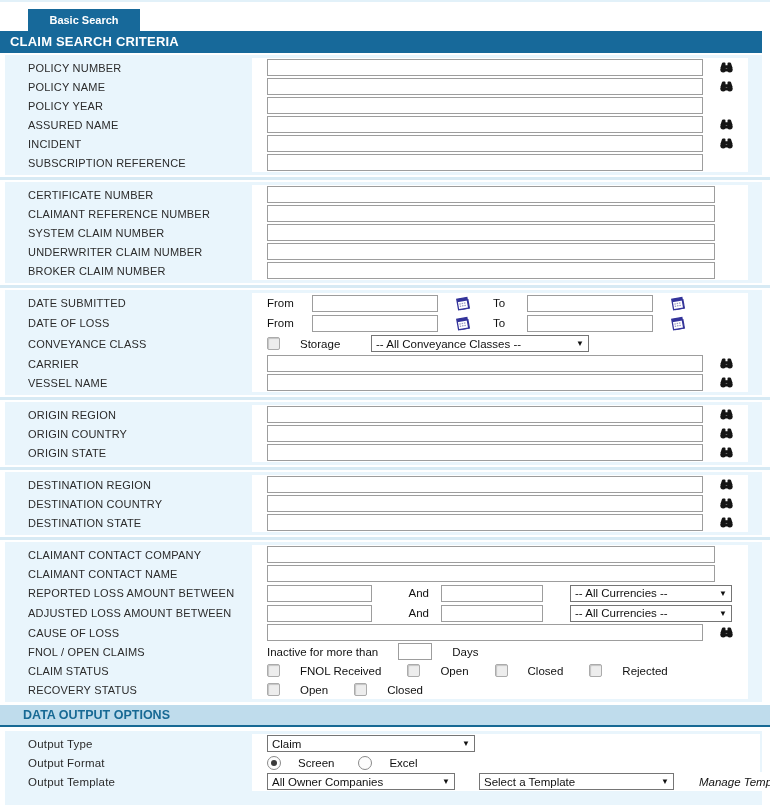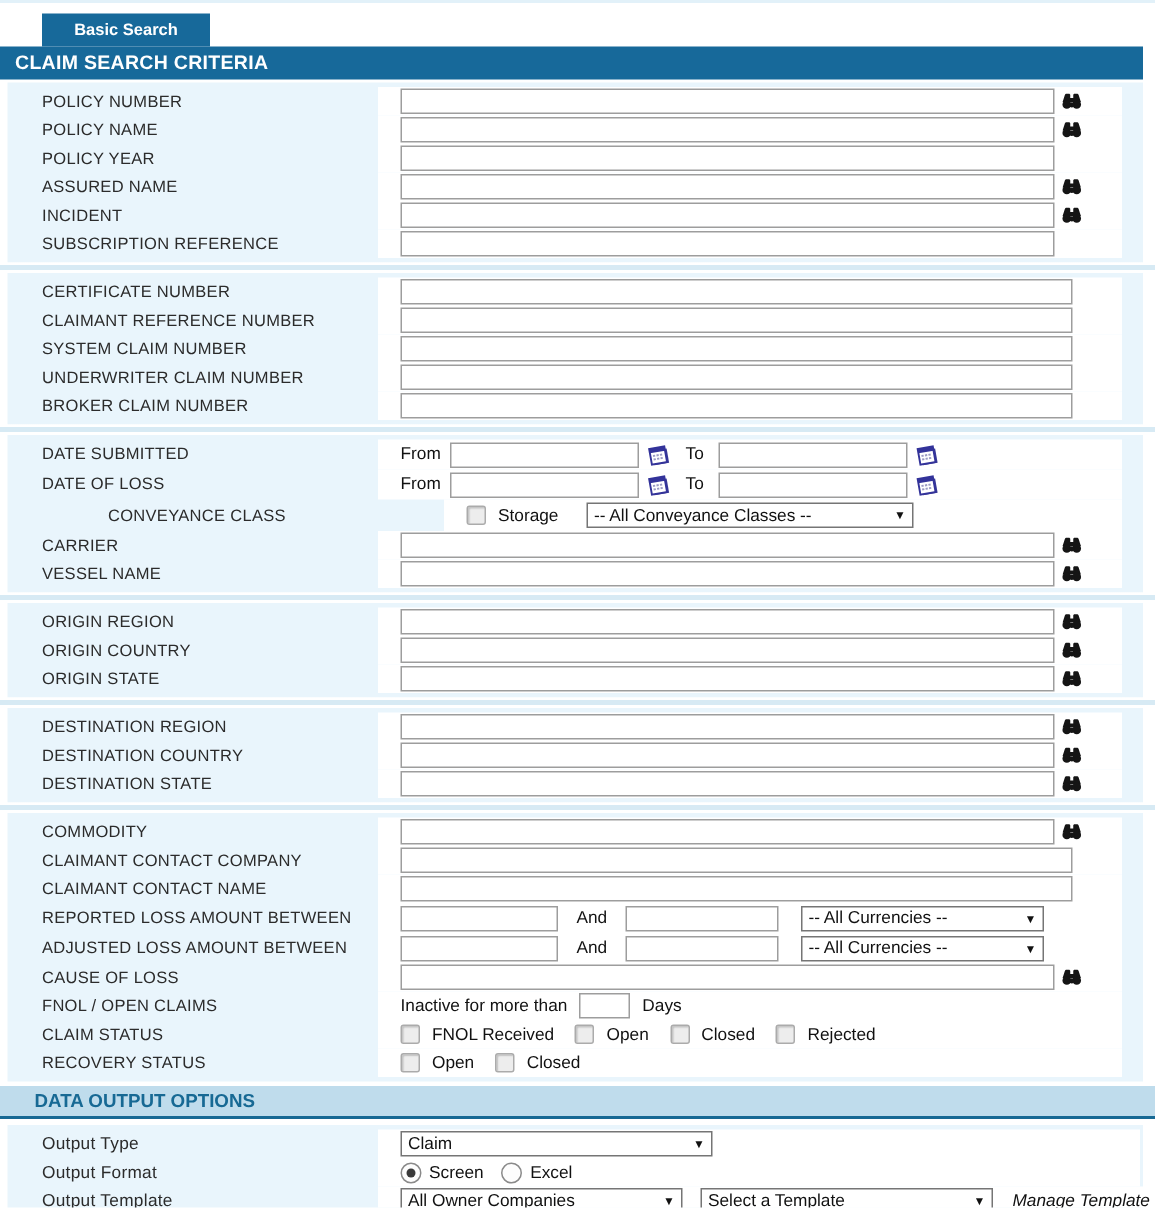--- a/index.html
+++ b/index.html
@@ -7,35 +7,35 @@
        font-size:11px;color:#222;overflow:hidden;border-top:2px solid #e2f1f9;box-sizing:border-box;}
   .top-strip{height:7px;}
   .tab{margin-left:28px;width:112px;height:22px;background:#17699a;color:#fff;
        font-weight:bold;font-size:11px;text-align:center;line-height:22px;}
   .header-bar{height:22px;background:#17699a;color:#fff;font-weight:bold;font-size:13px;
        line-height:22px;padding-left:10px;margin-right:8px;letter-spacing:.2px;}
   .gap2{height:2px;}
   .gap{height:7px;background:linear-gradient(to bottom,#fff 2px,#d7eaf4 2px,#d7eaf4 5px,#fff 5px);}
   .section{margin:0 8px 0 5px;background:#e9f5fc;padding:3px 0;}
   .row{display:flex;align-items:center;height:18px;}
-  .row.h19{height:19px;} .row.h20{height:20px;} .row.h21{height:21px;padding-left:44px;}
+  .row.h19{height:19px;} .row.h20{height:20px;} .row.h21{height:21px;}
   .lbl{width:247px;padding-left:23px;box-sizing:border-box;flex:none;color:#2b2b2b;
        font-size:11px;letter-spacing:.2px;white-space:nowrap;}
   .fld{flex:1;background:#fff;height:100%;display:flex;align-items:center;
-       padding-left:15px;margin-right:14px;box-sizing:border-box;white-space:nowrap;}
+       padding-left:15px;margin-right:14px;box-sizing:border-box;white-space:nowrap;gap:12px;}
   .fld.ext{margin-right:2px;}
   .txt{height:15px;border:1px solid #9d9d9d;background:#fff;box-sizing:content-box;
        font-family:"Liberation Sans",sans-serif;font-size:11px;padding:0 3px;margin:0;}
   .w-std{width:428px;} .w-wide{width:440px;} .w-date{width:118px;}
   .w-amt1{width:97px;} .w-amt2{width:94px;} .w-days{width:26px;}
   .binoc{margin-left:5px;display:inline-flex;cursor:pointer;}
   .cal{margin-left:5px;display:inline-flex;cursor:pointer;}
   .inl{color:#111;font-size:11.5px;}
   .from-lbl{width:33px;} .to-lbl{width:22px;margin-left:10px;}
-  .and-lbl{width:45px;text-align:center;} .storage-lbl{width:48px;margin-left:8px;}
+  .and-lbl{width:45px;text-align:right;} .storage-lbl{width:48px;margin-left:8px;}
   .sel{height:17px;border:1px solid #757575;background:#fff;display:inline-flex;
        align-items:center;justify-content:space-between;padding:0 4px;box-sizing:border-box;
        cursor:pointer;color:#111;font-size:11.5px;}
   .arrow{font-size:8px;color:#111;margin-left:6px;}
   .sel-conveyance{width:218px;margin-left:11px;} .sel-currency{width:162px;margin-left:15px;}
   .sel-output{width:208px;} .sel-owner{width:188px;} .sel-template{width:195px;margin-left:12px;}
   .cb{width:11px;height:11px;background:#ededed;border:1px solid #ababab;border-radius:2px;
       box-shadow:inset 1px 1px 1px rgba(0,0,0,.18);display:inline-block;flex:none;cursor:pointer;}
   .cb-lbl{margin-left:8px;margin-right:14px;color:#111;font-size:11.5px;}
   .radio{width:12px;height:12px;border:1px solid #8a8a8a;border-radius:50%;background:#fdfdfd;
@@ -319,31 +319,20 @@
             <use href="#ico-binoc"></use>
           </svg>
         </span>
       </span>
     </div>
 </div>
 <div class="gap"></div>
 
 <div class="section">
   <div class="row h19">
-      <span class="lbl">COMMODITY</span>
-    <span class="fld">
-        <input class="txt w-std" style="">
-      <span class="binoc">
-          <svg width="13" height="11" viewBox="0 0 13 11">
-            <use href="#ico-binoc"></use>
-          </svg>
-        </span>
-      </span>
-    </div>
-  <div class="row h19">
       <span class="lbl">CLAIMANT CONTACT COMPANY</span>
     <span class="fld">
         <input class="txt w-wide" style="">
       </span>
     </div>
   <div class="row h19">
       <span class="lbl">CLAIMANT CONTACT NAME</span>
     <span class="fld">
         <input class="txt w-wide" style="">
       </span>

